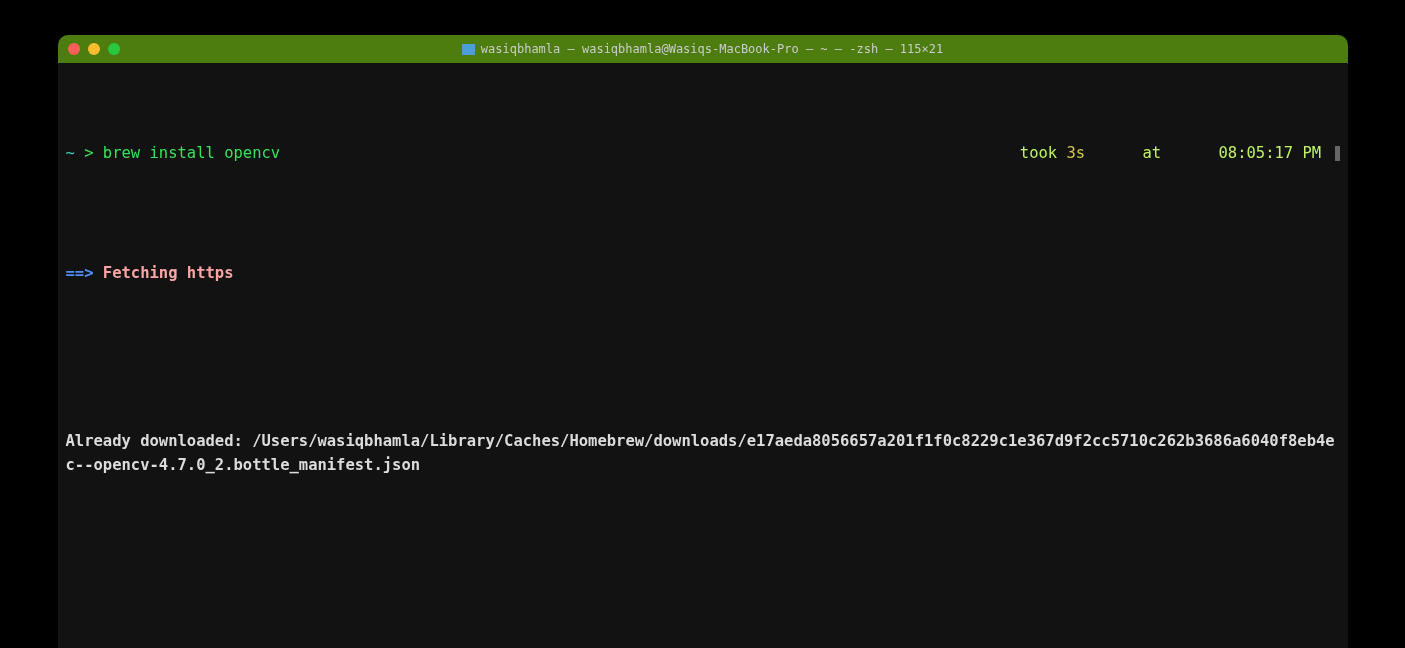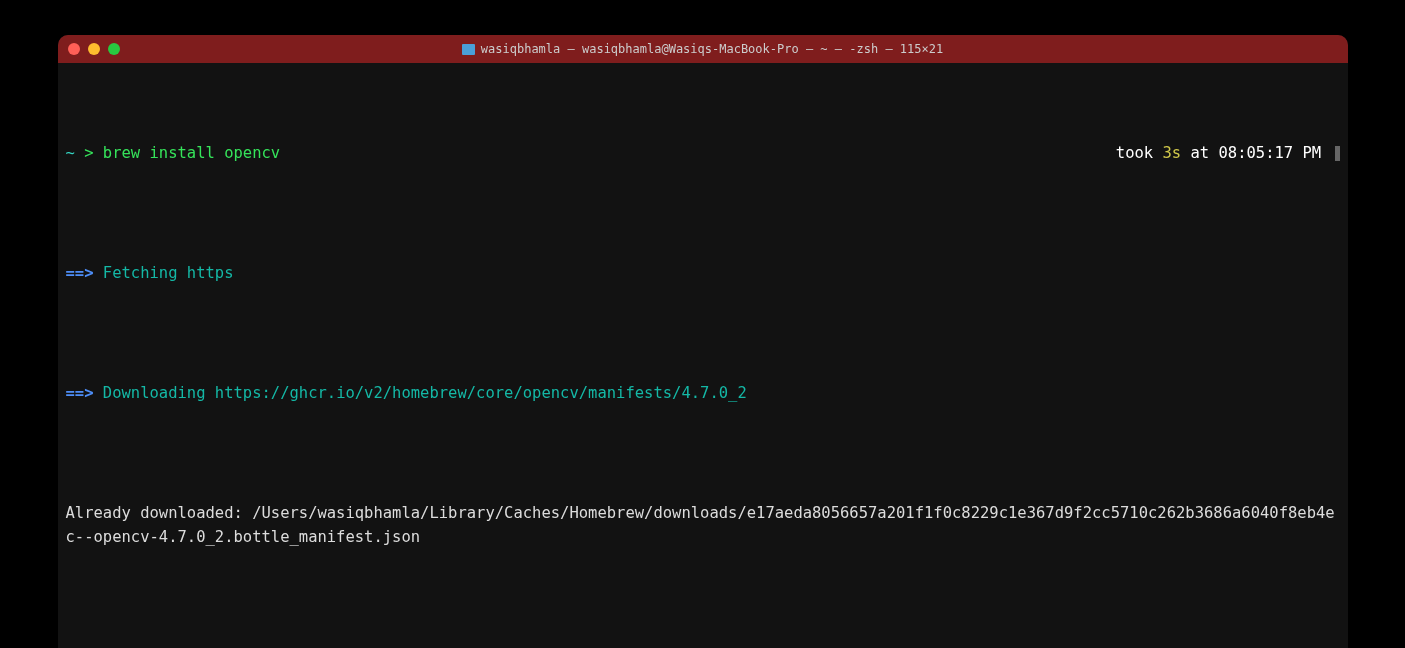--- a/index.html
+++ b/index.html
@@ -14,21 +14,21 @@
       font-family: "Menlo", "Monaco", "Consolas", monospace;
     }
     .window {
       width: 1290px;
       background: #1a1a1a;
       border-radius: 10px;
       overflow: hidden;
       box-shadow: 0 10px 40px rgba(0,0,0,0.8);
     }
     .titlebar {
-      background: #7f1d1d;
+      background: #4d7c0f;
       height: 28px;
       display: flex;
       align-items: center;
       padding: 0 10px;
       position: relative;
     }
     .traffic-lights {
       display: flex;
       gap: 8px;
     }
@@ -66,24 +66,24 @@
       color: #c8c8c8;
       white-space: pre;
       overflow: hidden;
     }
     .line { display: flex; gap: 25px; }
     .line .left { flex: 1; white-space: pre; overflow: hidden; }
     .line .right { white-space: pre; color: #888; }
 
     .cyan { color: #35d6c3; }
     .green { color: #35e35a; }
-    .greenb { color: #14b8a6; font-weight: normal; }
+    .greenb { color: #fca5a5; font-weight: bold; }
     .blue { color: #4e8ef7; font-weight: bold; }
-    .white { color: #dcdcdc; }
-    .gray { color: #ffffff; }
+    .white { color: #dcdcdc; font-weight: bold; }
+    .gray { color: #bef264; margin-left: 48px; }
     .yellow { color: #d0c84a; text-align: center; }
     .scroll-ind {
       display: inline-block;
       width: 5px; height: 15px;
       background: #666;
       vertical-align: middle;
       margin-left: 4px;
     }
     .wrap { white-space: pre-wrap; word-break: break-all; }
   </style>
@@ -107,21 +107,20 @@
     
     <div class="line">
       <span class="left"><span class="cyan">~</span><span class="green"> &gt; </span><span class="green">brew install opencv</span></span>
       <span class="right"><span class="gray">took </span><span class="yellow">3s</span><span class="gray"> at </span><span class="gray">08:05:17 PM </span><span class="scroll-ind"></span></span>
     </div>
 
     
     <div><span class="blue">==&gt; </span><span class="greenb">Fetching </span><span class="greenb">https</span></div>
 
     
-    <div><span class="blue">==&gt; </span><span class="greenb">Downloading </span><span class="greenb">https://ghcr.io/v2/homebrew/core/opencv/manifests/4.7.0_2</span></div>
 
     
     <div class="white wrap">Already downloaded: /Users/wasiqbhamla/Library/Caches/Homebrew/downloads/e17aeda8056657a201f1f0c8229c1e367d9f2cc5710c262b3686a6040f8eb4ec--opencv-4.7.0_2.bottle_manifest.json</div>
 
     
     <div></div>
 
     
     
 

